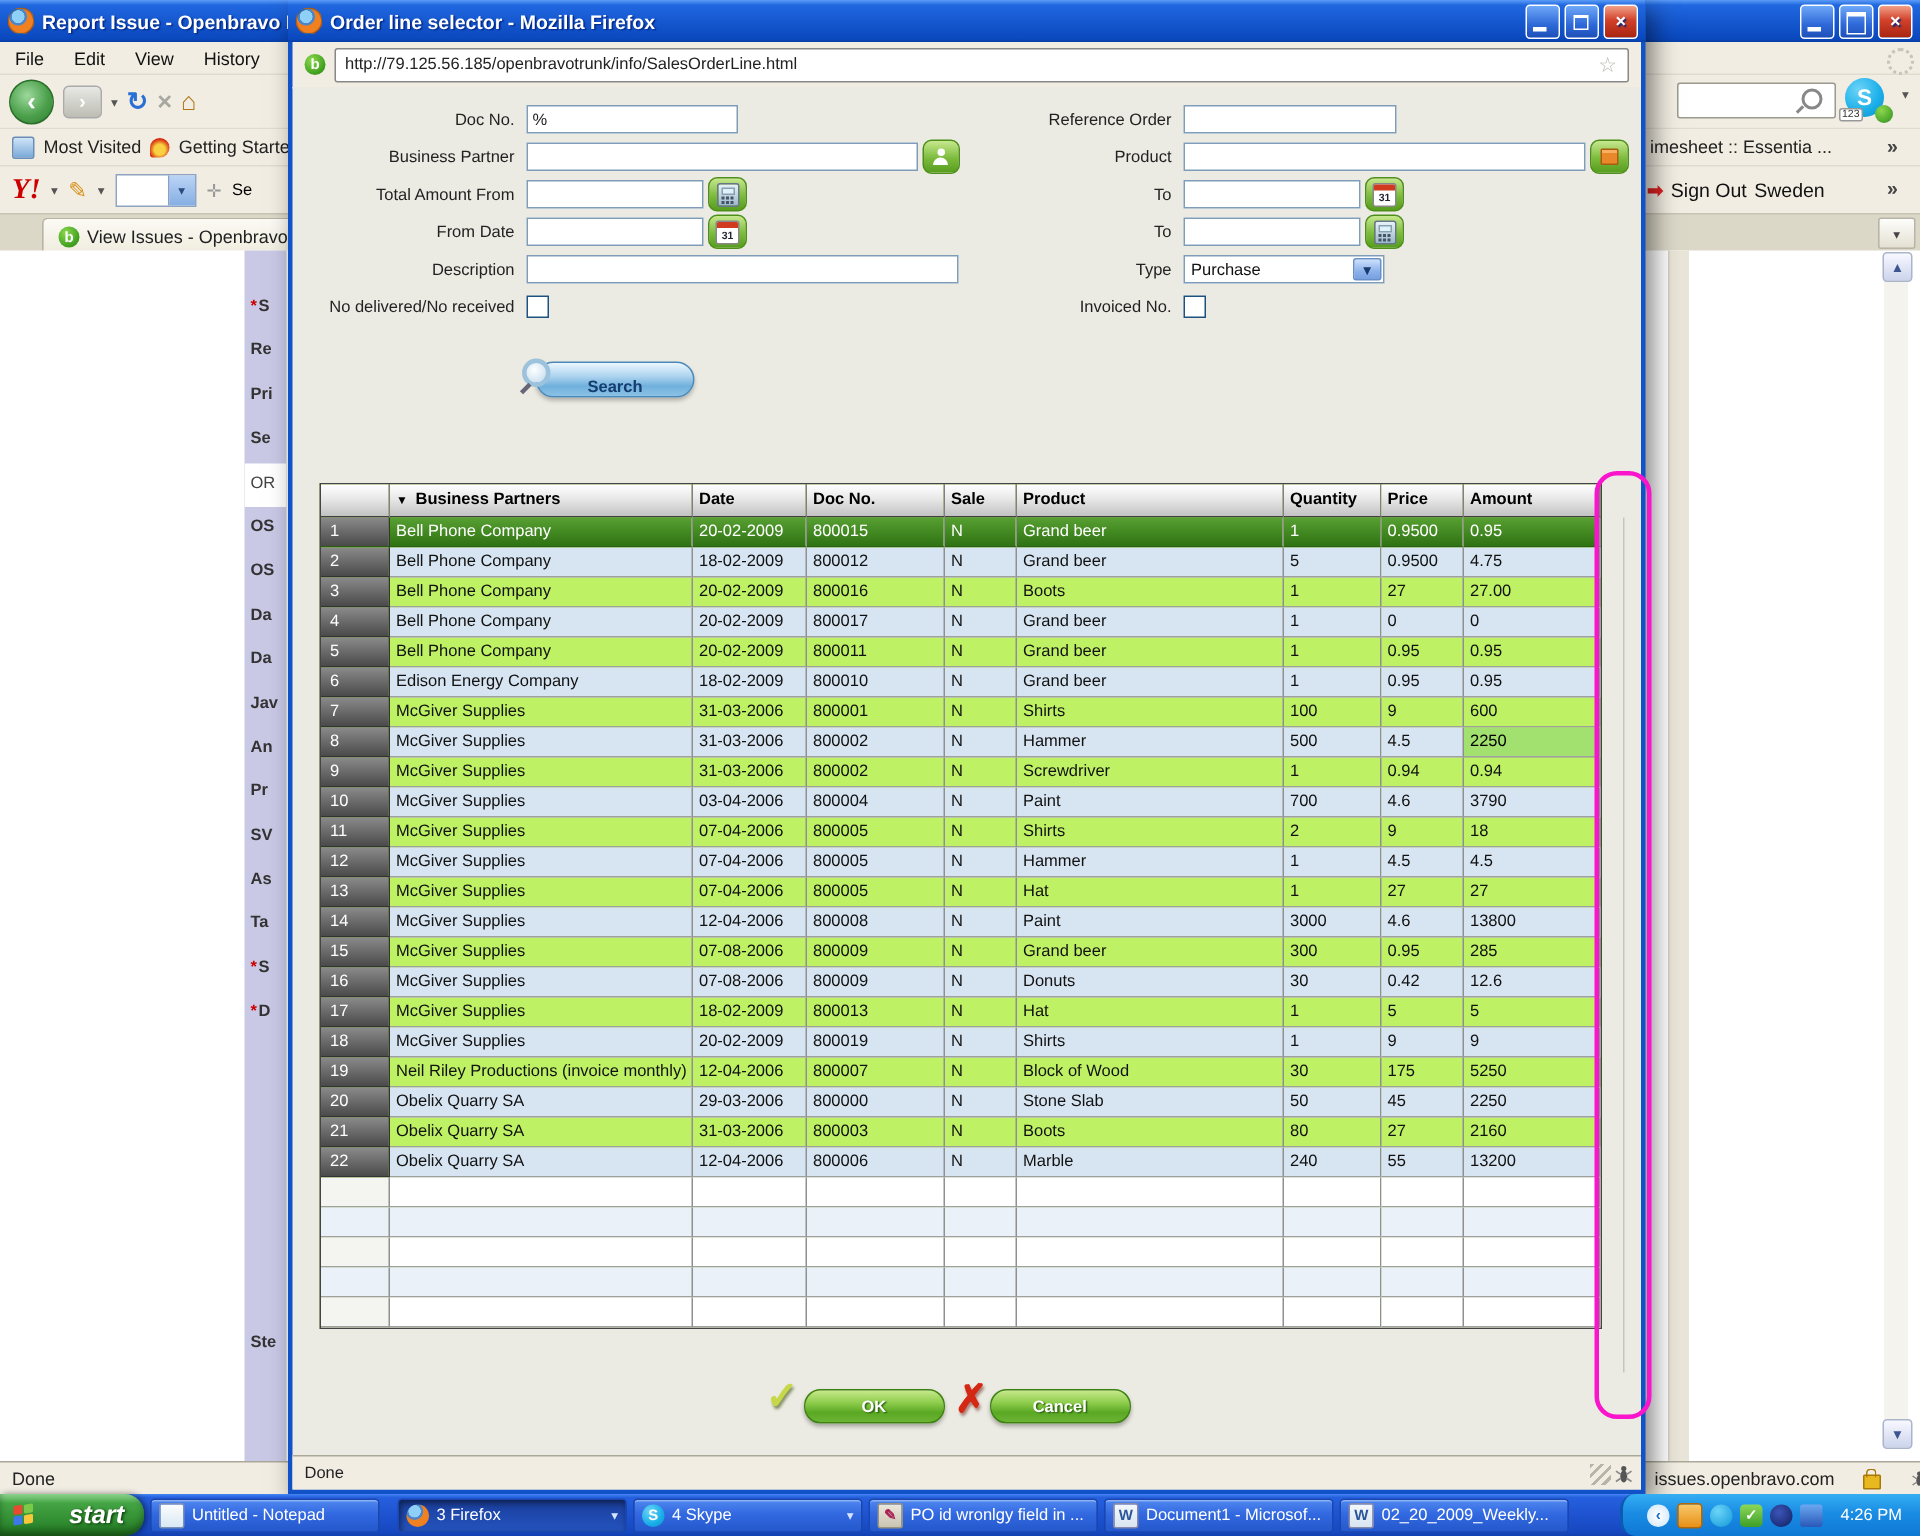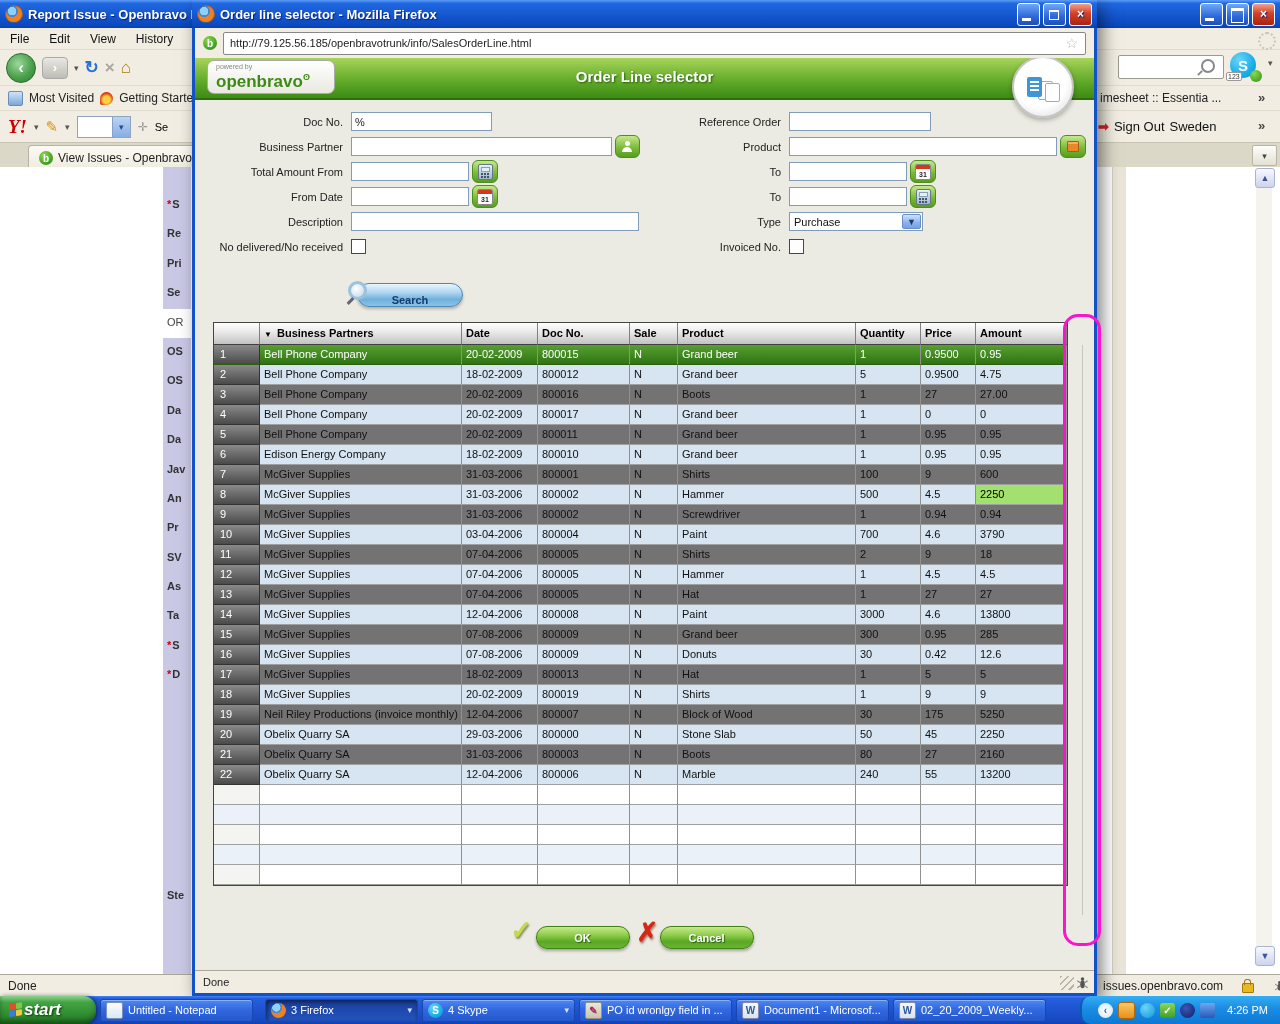--- a/index.html
+++ b/index.html
@@ -118,21 +118,21 @@
   .selectbox{width:134px;height:19px;border:1px solid #7F9DB9;background:#fff;display:flex;align-items:center;padding-left:4px;position:relative;box-sizing:border-box;color:#111;}
   .selectbox .sbtn{position:absolute;right:1px;top:1px;bottom:1px;width:17px;background:linear-gradient(#CCE0FC,#8CB2EC 60%,#78A0E0);border:1px solid #6890C8;border-radius:2px;color:#1A3A6E;font-size:9px;display:flex;align-items:center;justify-content:center;}
   .search-pill{position:absolute;left:162px;top:163px;width:104px;height:22px;border-radius:12px;
     background:linear-gradient(180deg,#EAF6FE 0%,#AED4F0 40%,#6FB0DC 70%,#8CC2E6 100%);
     border:1px solid #4C88B8;display:flex;align-items:flex-end;justify-content:center;
     color:#143C6E;font-weight:bold;box-shadow:0 2px 3px rgba(0,0,0,.25);margin-top:20px;}
   .search-mag{position:absolute;left:-10px;top:-3px;width:13px;height:13px;border:3px solid #9CC2DC;border-radius:50%;background:radial-gradient(circle at 40% 35%,#fff,#BCD8EC);}
   .search-mag::after{content:"";position:absolute;width:3px;height:8px;background:#667;left:-2px;top:13px;transform:rotate(45deg);}
 
   
-  .tbl{position:absolute;left:18px;top:264px;width:853px;border:1px solid #444;background:#737373;}
+  .tbl{position:absolute;left:18px;top:264px;width:853px;border:1px solid #444;background:#bef264;}
   .trow,.thead{display:flex;}
   .hcell{height:22px;box-sizing:border-box;border-right:1px solid #808080;border-bottom:1px solid #404040;
     background:linear-gradient(#FFFFFF,#E8E8E8 45%,#C2C2C2);font-weight:bold;padding:4px 4px 0;color:#000;
     white-space:nowrap;overflow:hidden;}
   .cell{height:20px;box-sizing:border-box;border-right:1px solid #909090;border-bottom:1px solid #A0A0A0;
     padding:3px 4px 0;white-space:nowrap;overflow:hidden;color:#111;}
   .c0{width:46px;flex:0 0 46px}.c1{width:202px;flex:0 0 202px}.c2{width:76px;flex:0 0 76px}
   .c3{width:92px;flex:0 0 92px}.c4{width:48px;flex:0 0 48px}.c5{width:178px;flex:0 0 178px}
   .c6{width:65px;flex:0 0 65px}.c7{width:55px;flex:0 0 55px}.c8{flex:1}
   .numcell{background:linear-gradient(#8A8A8A,#4A4A4A);color:#fff;border-right:1px solid #333;border-bottom:1px solid #333;padding-left:6px;}
@@ -161,21 +161,21 @@
 
   
   .annotation{position:absolute;left:1063px;top:314px;width:32px;height:626px;border:3px solid #FA14CC;border-radius:15px;z-index:20;}
   .annotation::after{content:"";position:absolute;left:50%;top:28px;bottom:28px;width:1px;background:#C6C6BE;}
 
   
   .taskbar{position:absolute;bottom:0;left:0;width:1280px;height:28px;z-index:50;display:flex;align-items:center;
     background:linear-gradient(180deg,#4686F4 0%,#2560DE 8%,#1E52D0 50%,#1648C0 90%,#1040B0 100%);}
   .startbtn{width:96px;height:28px;border-radius:0 13px 13px 0;flex:0 0 96px;
     background:linear-gradient(180deg,#90D690 0%,#44A444 22%,#2F8A2F 70%,#1E6E1E 100%);
-    color:#fff;font-weight:bold;font-style:italic;font-size:17px;display:flex;align-items:center;gap:0;padding-left:9px;box-sizing:border-box;
+    color:#fff;font-weight:bold;font-style:italic;font-size:17px;display:flex;align-items:center;gap:22px;padding-left:9px;box-sizing:border-box;
     text-shadow:1px 1px 2px #0A3A0A;box-shadow:inset 0 -3px 5px rgba(0,0,0,.3),2px 0 4px rgba(0,0,0,.45);}
   .winflag{width:15px;height:15px;display:grid;grid-template-columns:6px 6px;grid-template-rows:6px 6px;gap:1px;transform:skewY(-8deg);}
   .winflag span{border-radius:1px;}
   .wf1{background:#E84A30}.wf2{background:#7CC848}.wf3{background:#3C78E8}.wf4{background:#F8C83C}
   .taskbtn{height:23px;margin-left:4px;width:153px;flex:0 0 153px;box-sizing:border-box;
     background:linear-gradient(#5088F0,#3268E0 45%,#2458CC);border:1px solid #1A46B0;border-radius:3px;
     color:#fff;display:flex;align-items:center;gap:5px;padding:0 5px;white-space:nowrap;overflow:hidden;
     box-shadow:inset 0 1px 0 rgba(255,255,255,.35);}
   .taskbtn.active{background:linear-gradient(#1A3E9C,#2454BE);box-shadow:inset 1px 2px 4px rgba(0,0,0,.5);margin-left:12px;}
   .taskbtn .tlabel{overflow:hidden;text-overflow:ellipsis;}
@@ -321,32 +321,20 @@
     </span>
   </div>
   <div class="p-urlbar">
     <span class="ob-dot">b</span>
     <span class="urlbox">
       <span>http://79.125.56.185/openbravotrunk/info/SalesOrderLine.html</span>
       <span class="star">☆</span>
     </span>
   </div>
   <div class="p-body">
-    <div class="p-header">
-      <div class="logo-chip">
-        <div class="powered">powered by</div>
-        <div class="brand"><span>openbravo</span><sup>ʘ</sup></div>
-      </div>
-      <div class="p-header-title">Order Line selector</div>
-      <div class="doc-circle">
-        <span class="doc-blue"></span>
-          <span class="doc-ghost"></span>
-          <span class="doc-ghost"></span>
-      </div>
-    </div>
 
     <div class="p-form">
       <div class="fcol left">
         <div class="f-row">
           <span class="f-label">Doc No.</span>
           <input class="inp w133" value="%" style="">
         </div>
         <div class="f-row">
           <span class="f-label">Business Partner</span>
           <input class="inp w260" style="">

